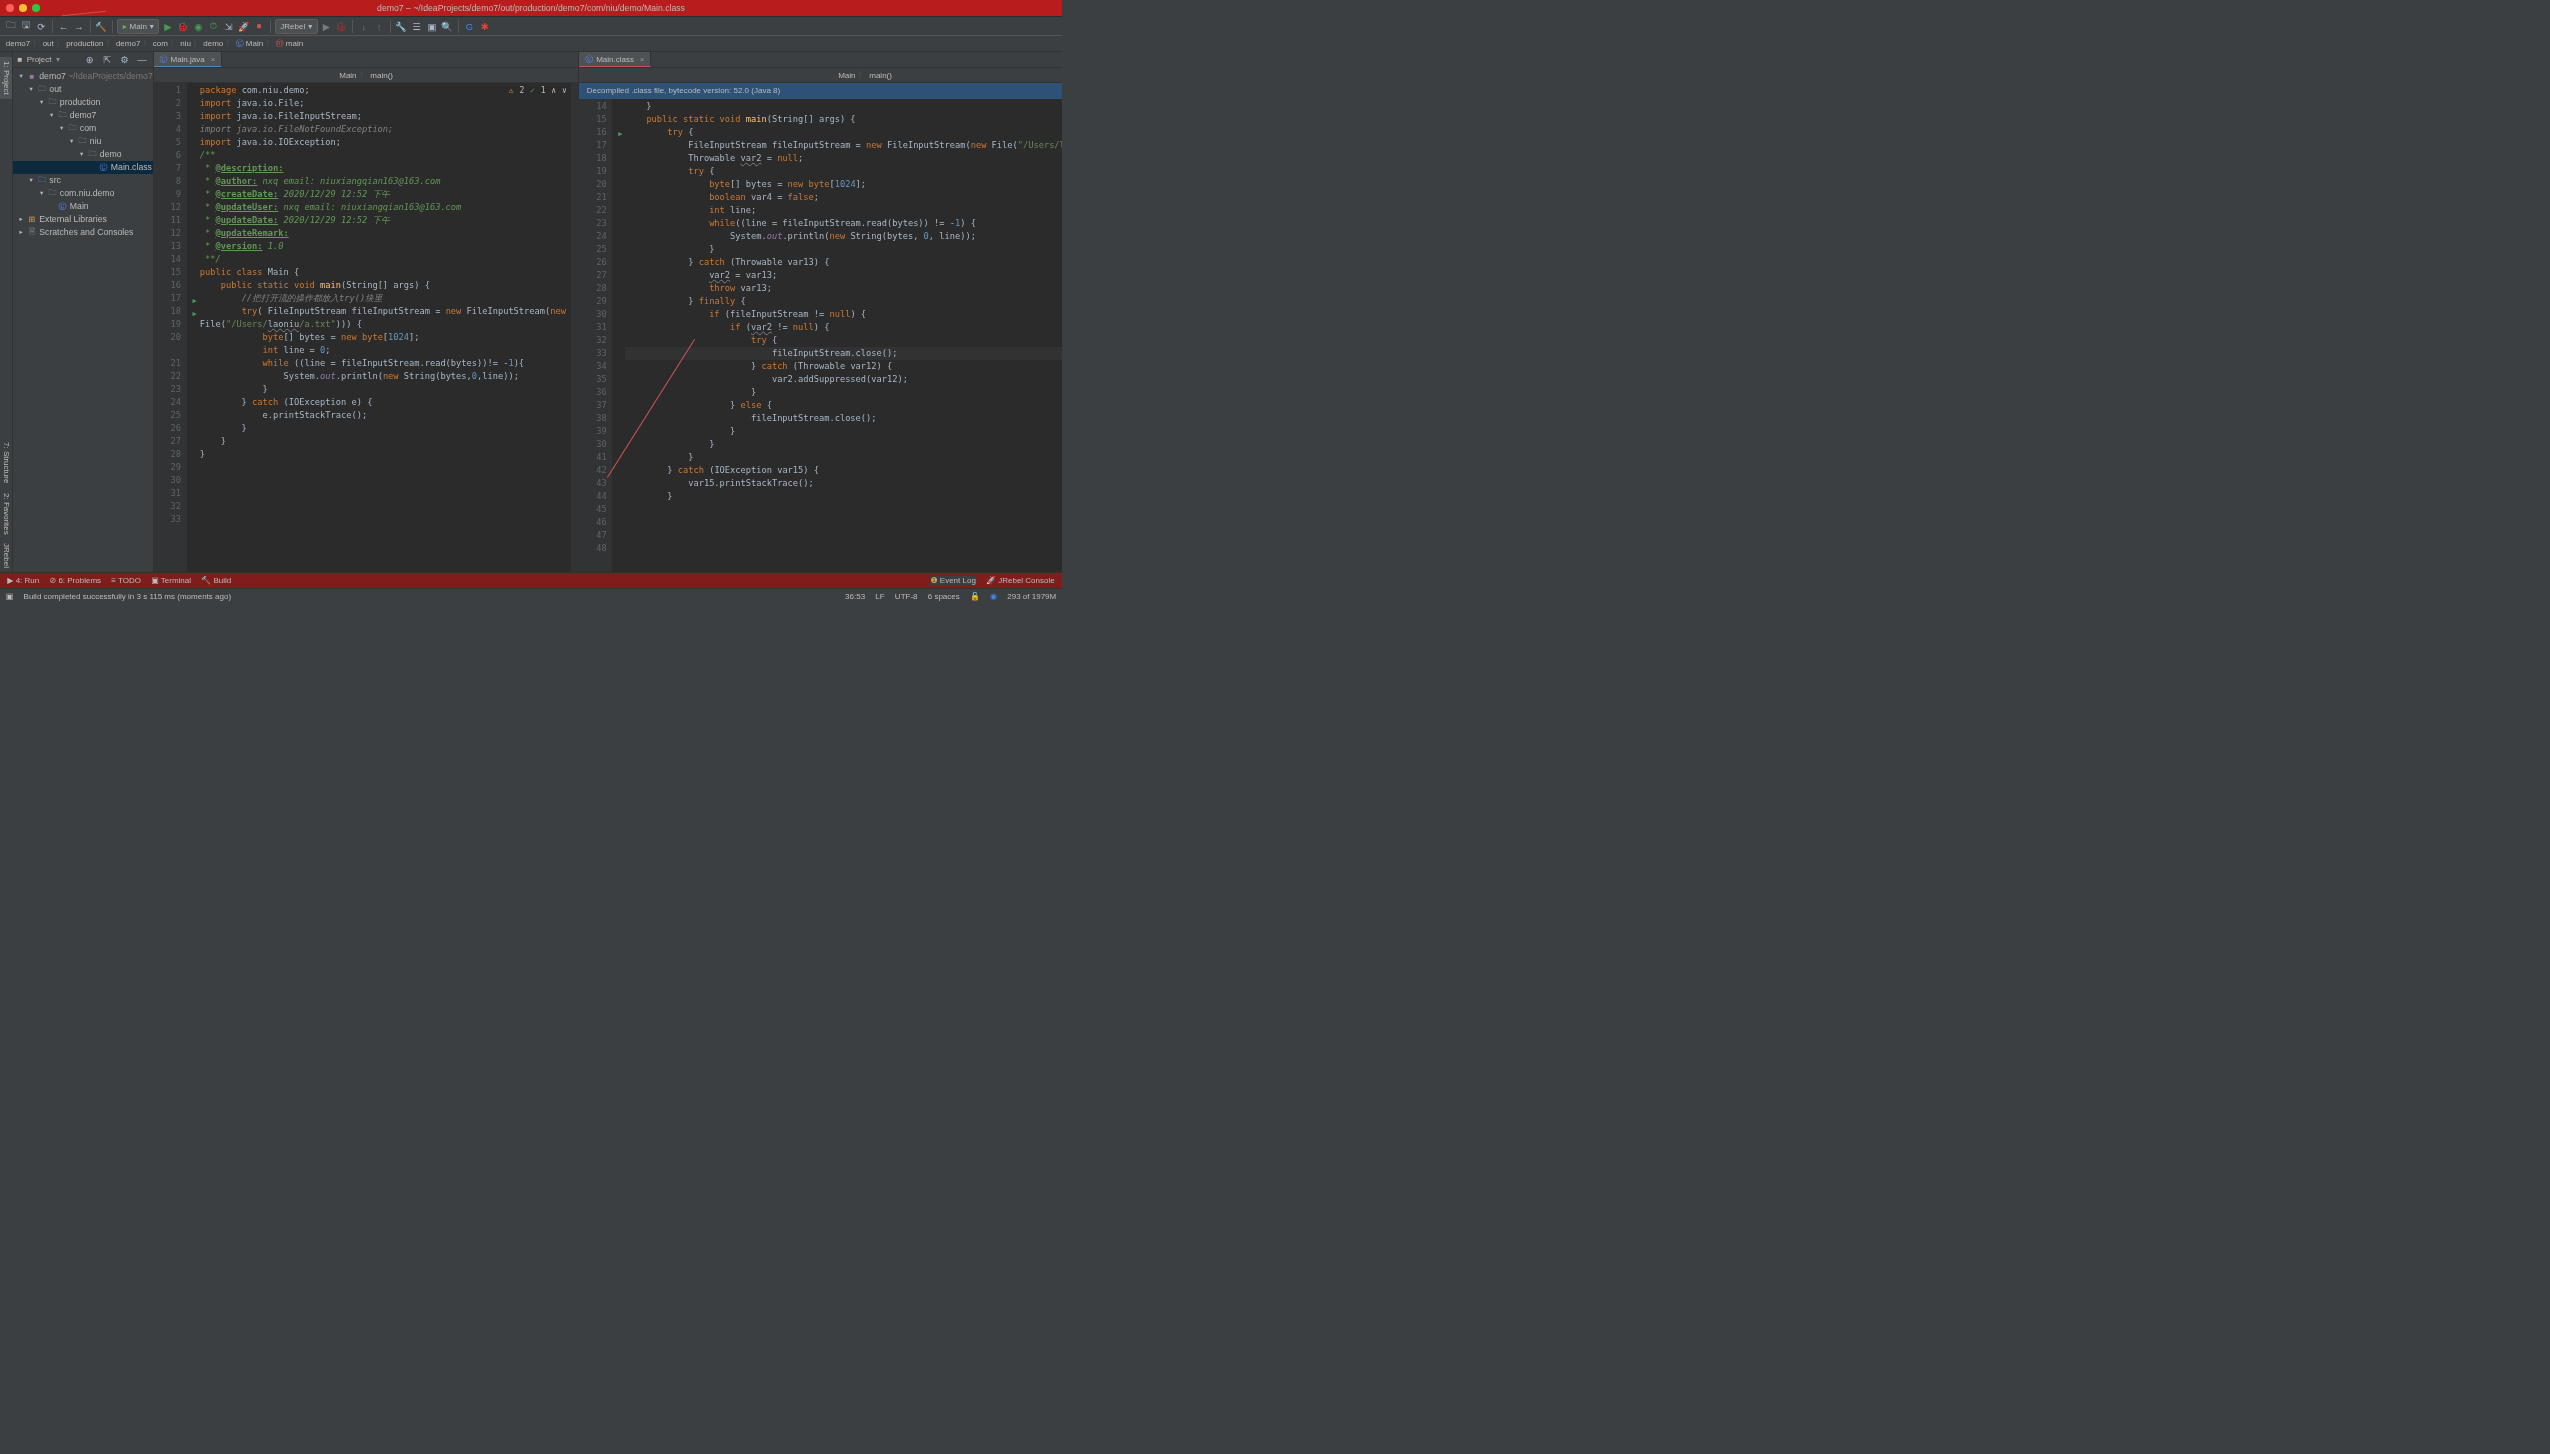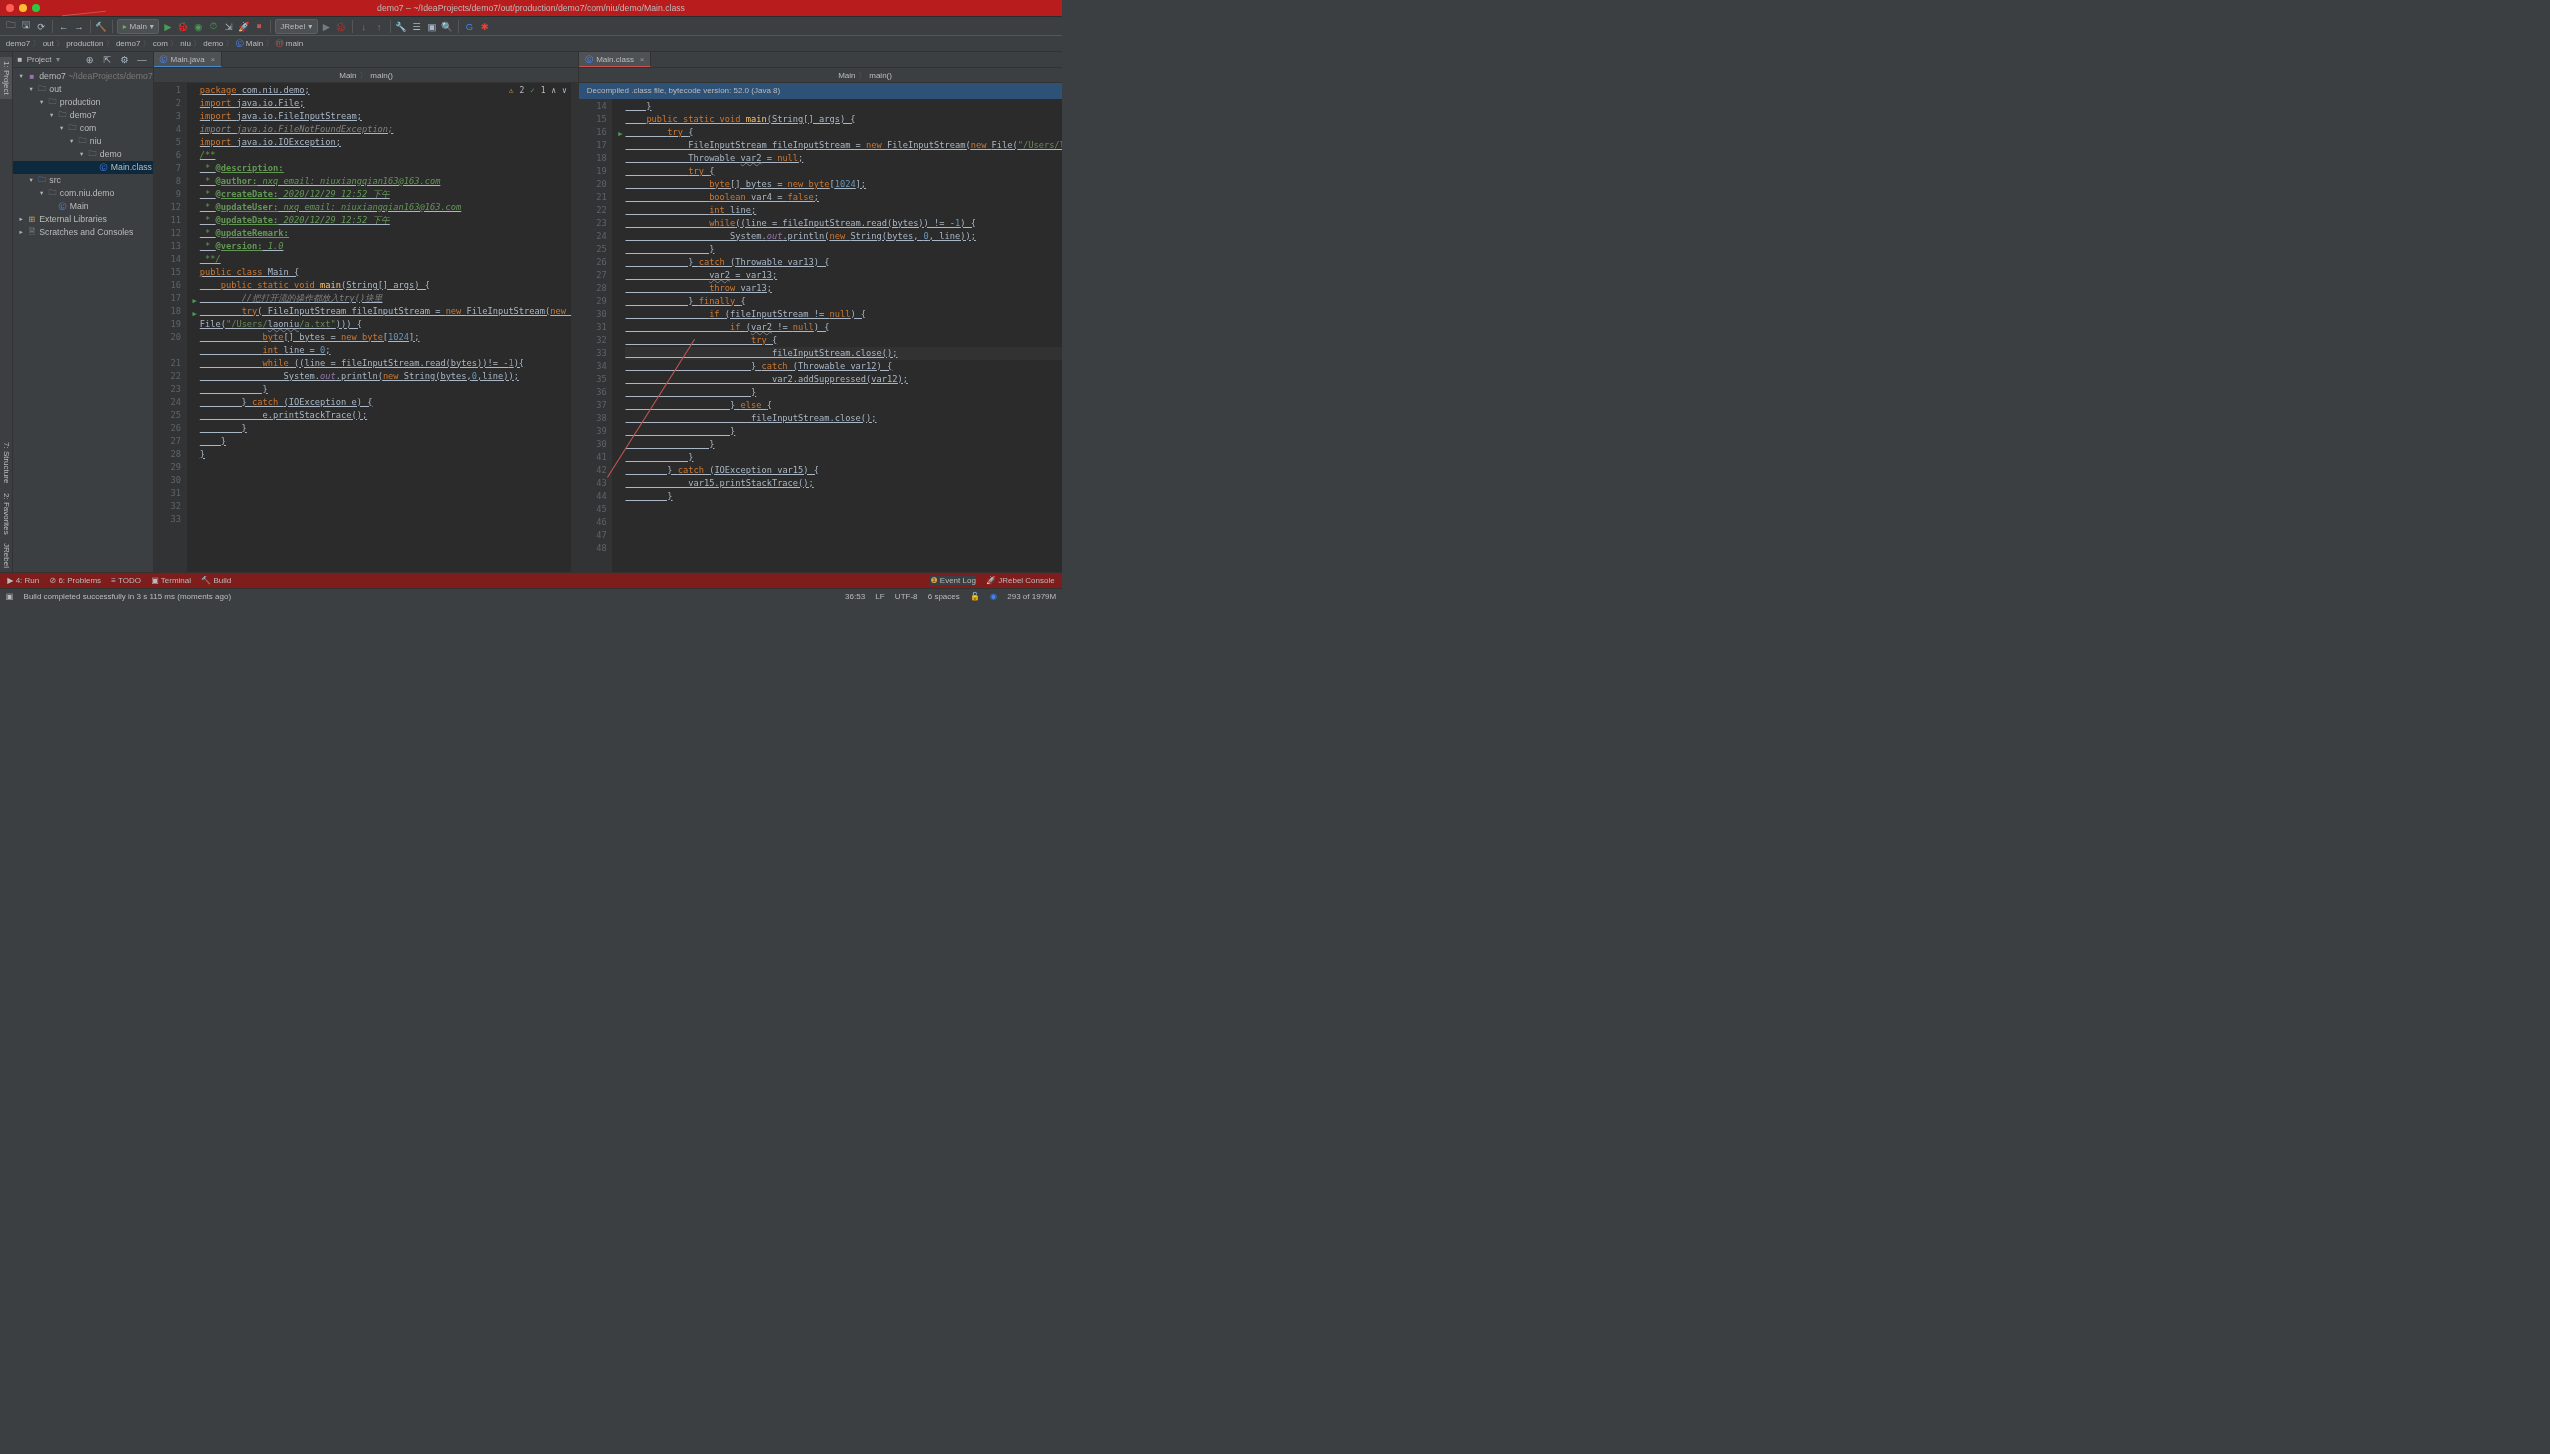--- a/index.html
+++ b/index.html
@@ -159,21 +159,20 @@
 }
 .code-text {
   flex: 1;
   font-family: "Menlo", monospace;
   font-size: 8.7px;
   line-height: 13px;
   padding: 0.7px 0 0 13px;
   white-space: pre;
   color: #a9b7c6;
   position: relative;
-  text-decoration: underline;
 }
 .kw { color: #cc7832; }
 .str { color: #6a8759; }
 .cmt { color: #808080; font-style: italic; text-align: center; }
 .doc { color: #629755; font-style: italic; }
 .doctag { color: #629755; font-weight: bold; text-decoration: underline; }
 .num { color: #6897bb; }
 .fn { color: #ffc66d; }
 .fld { color: #9876aa; font-style: italic; }
 .underline-err { text-decoration: underline wavy #808080; }

